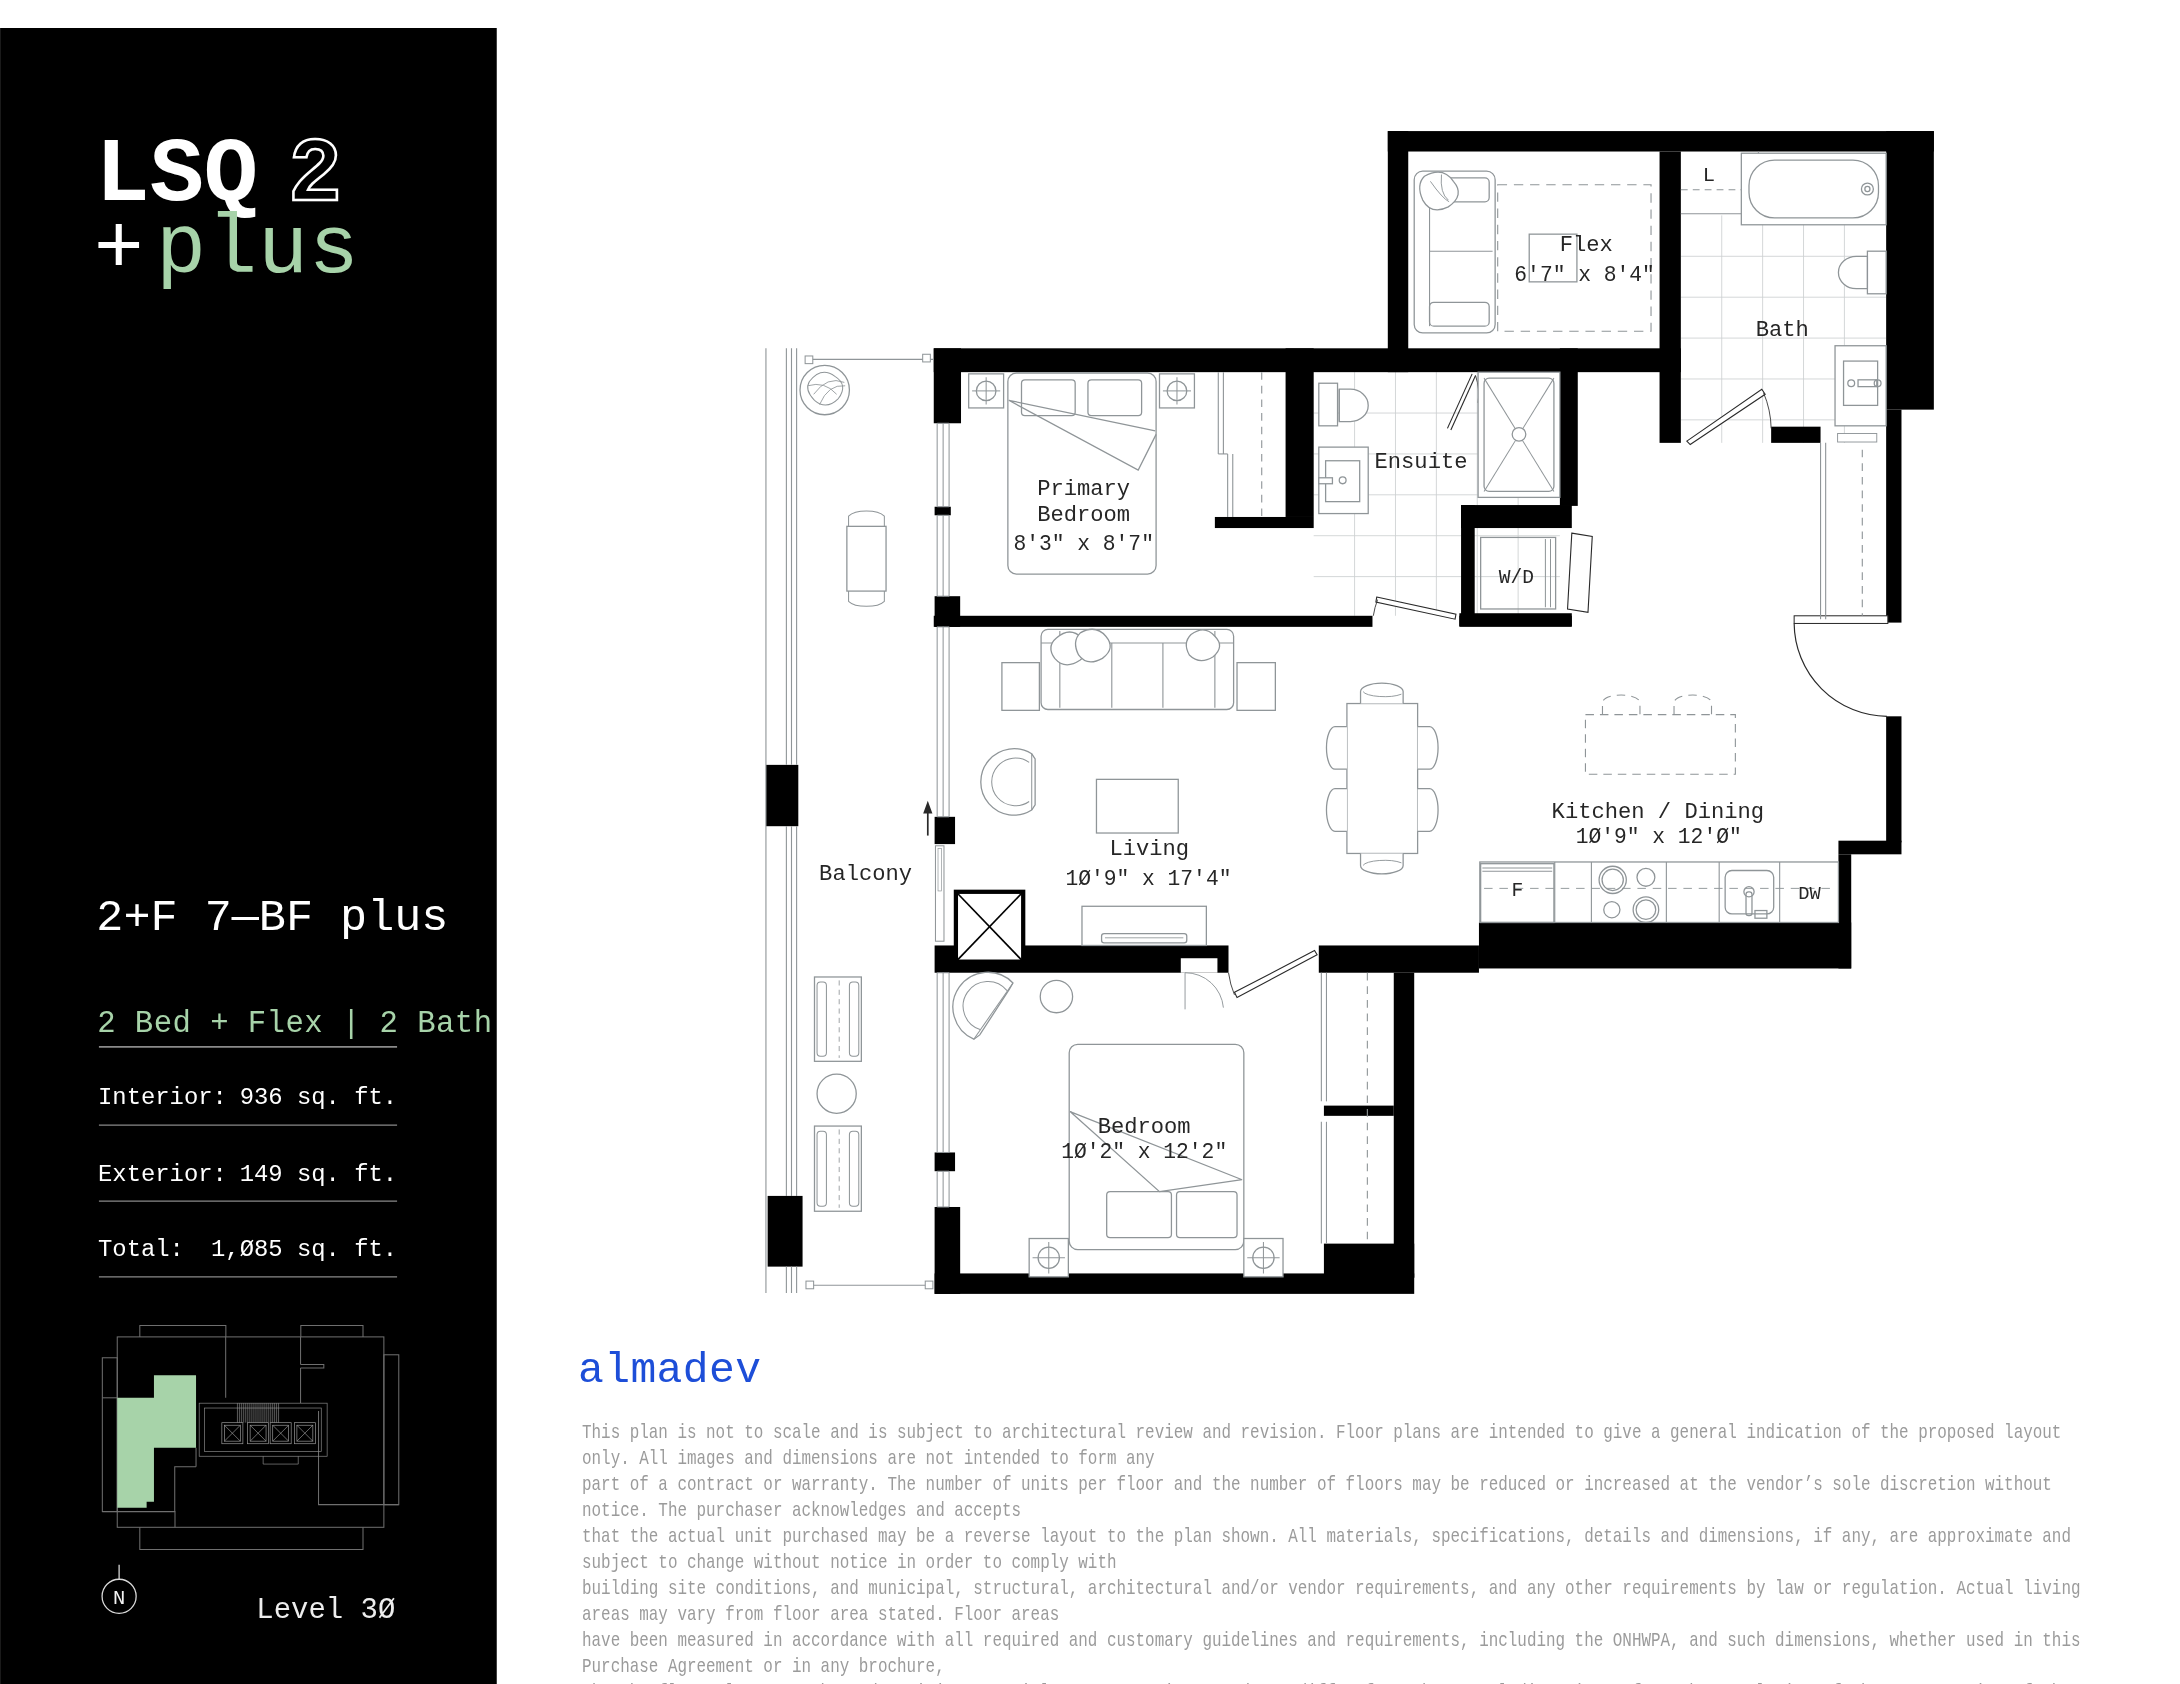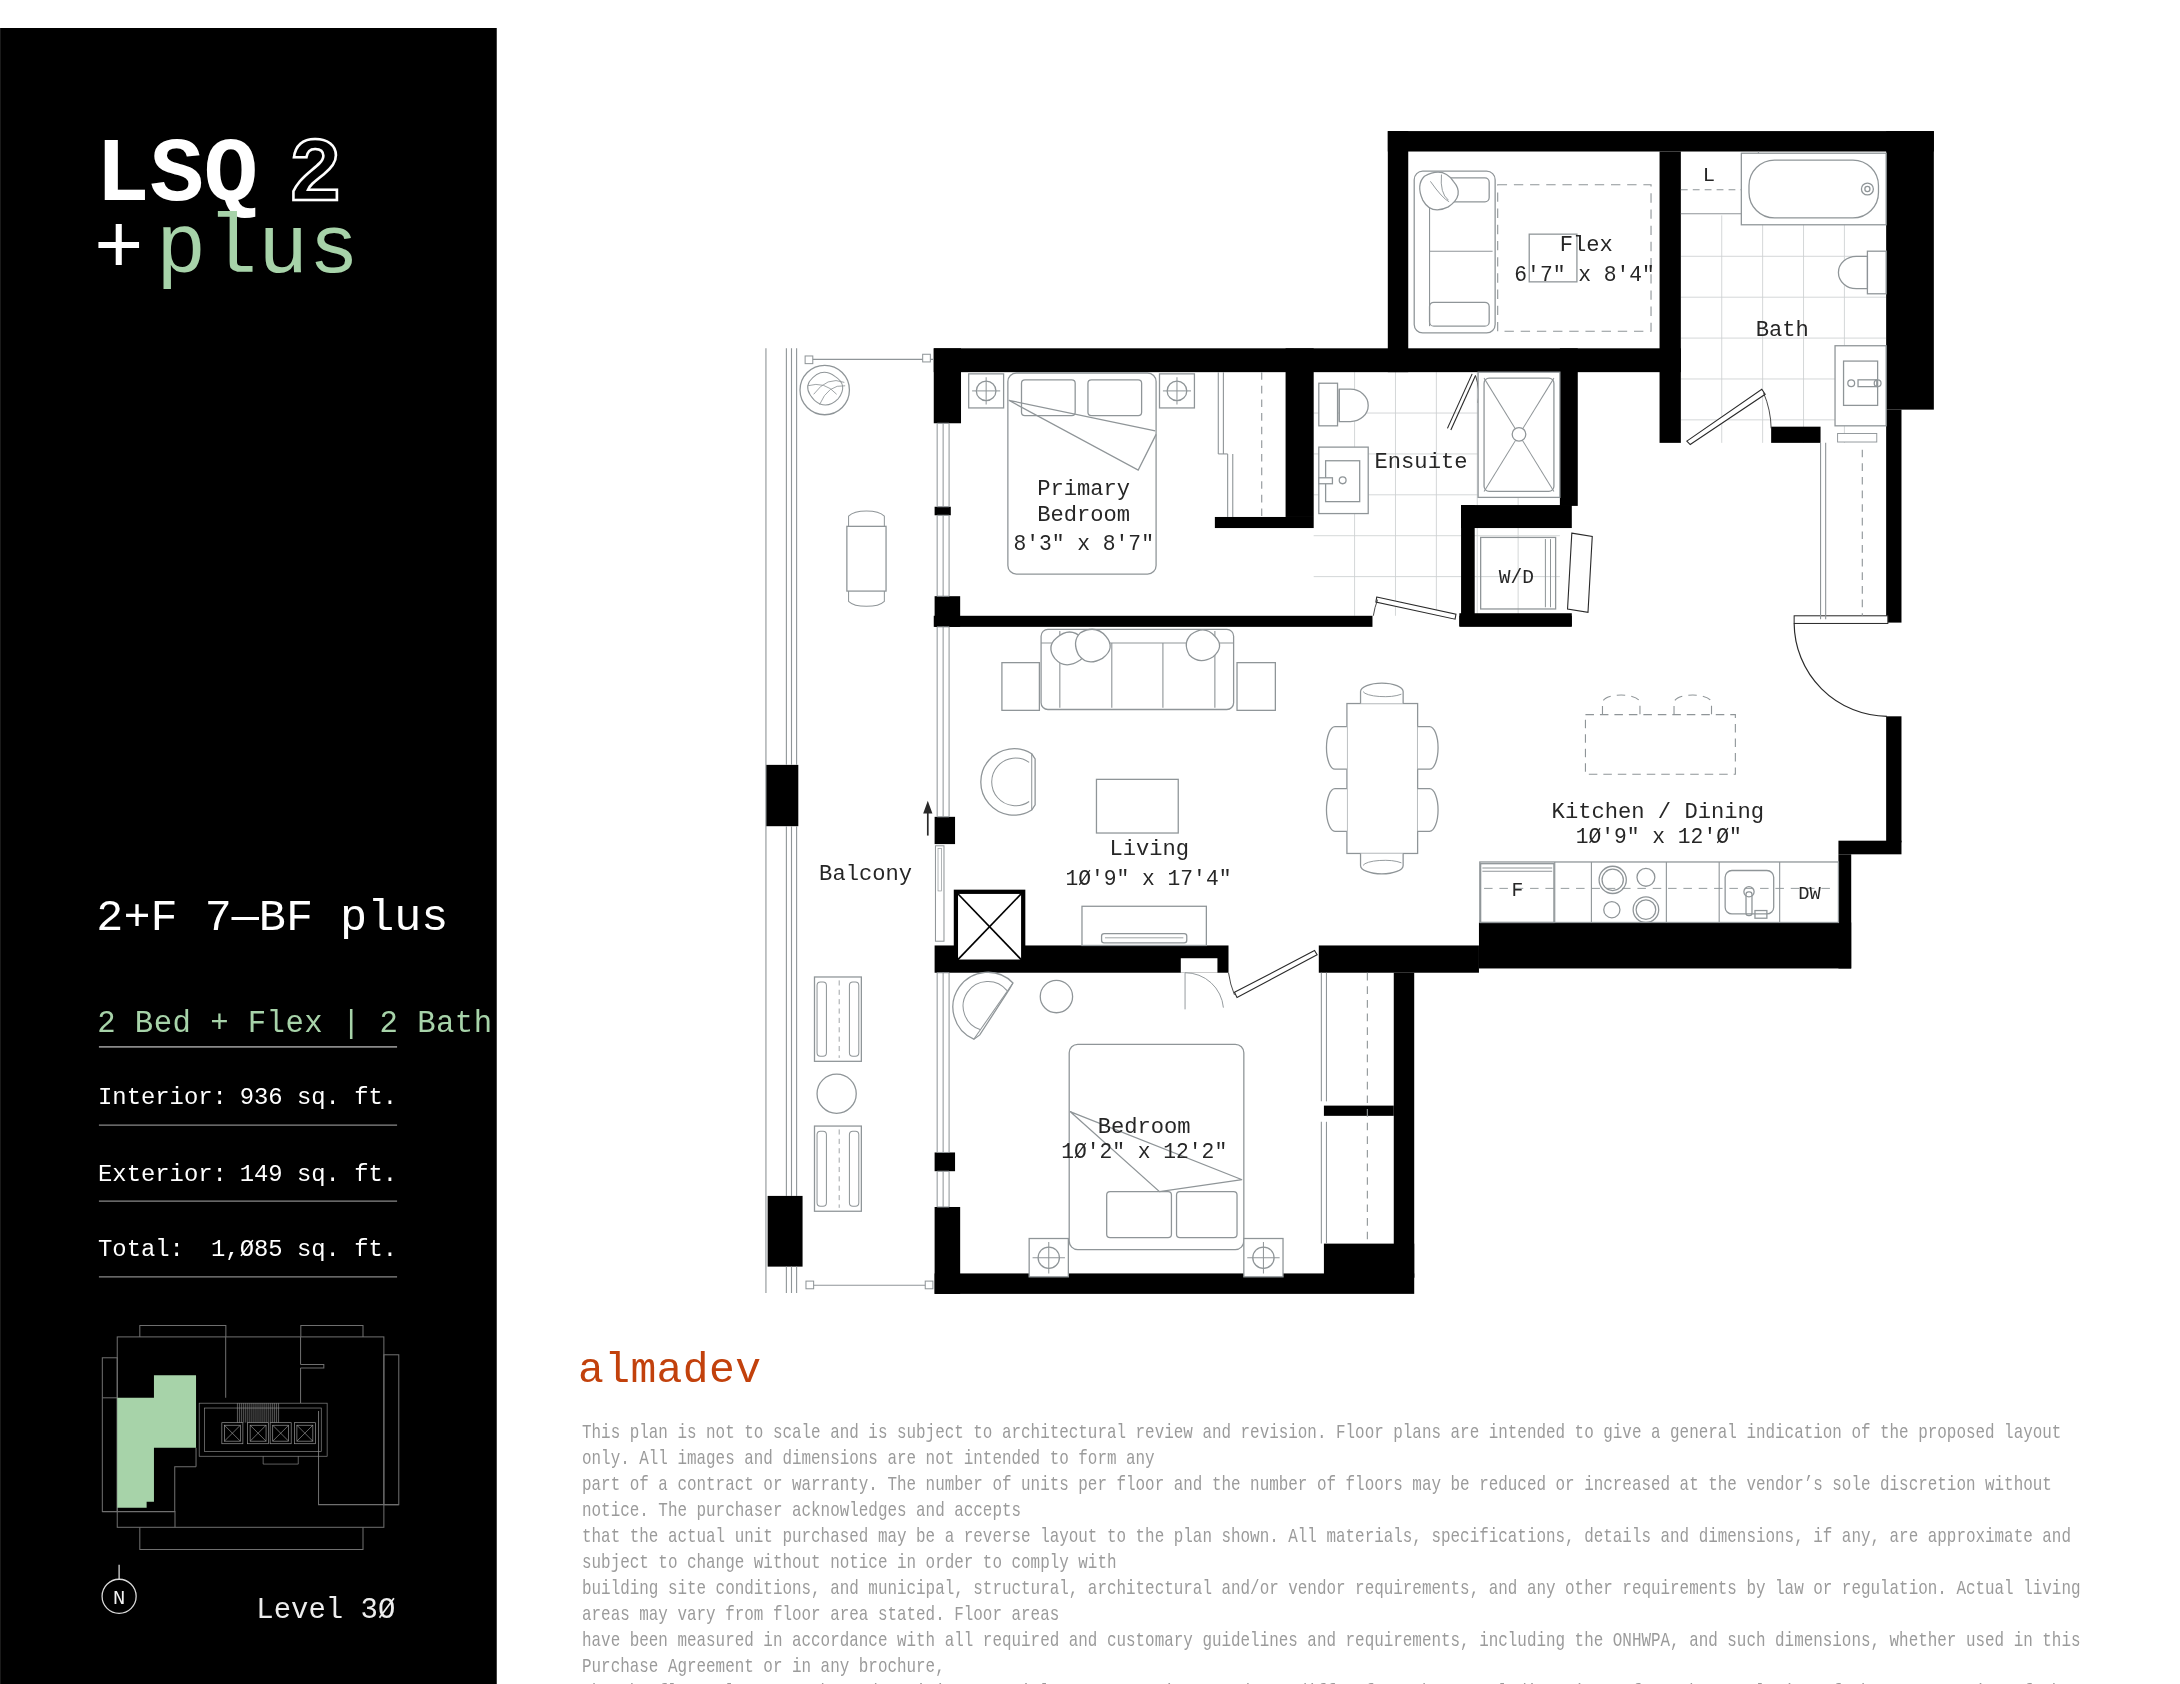--- a/index.html
+++ b/index.html
@@ -1,21 +1,21 @@
 <!DOCTYPE html>
 <html style="font-size:13.6px"><head>
 <meta charset="utf-8">
 <style>
   html,body{margin:0;padding:0;background:#fff;}
   .page{position:relative;width:2181px;height:1685px;background:#ffffff;overflow:hidden;
         font-family:Liberation Mono, monospace;margin-top:28px;}
   svg{position:absolute;left:0;top:0;}
   .disc{position:absolute;left:582px;top:1392px;width:1959px;color:#9b9b9b;
         font-size:20.4px;line-height:26px;transform:scaleX(0.78);transform-origin:left top;}
-  .alma{position:absolute;left:578px;top:1318px;color:#c2410c;font-size:43px;letter-spacing:0.4px;}
+  .alma{position:absolute;left:578px;top:1318px;color:#1d4ed8;font-size:43px;letter-spacing:0.4px;}
 </style>
 </head>
 <body>
 <div class="page">
 <svg width="2181" height="1685" viewBox="0 0 2560 1978">
 
 <rect x="0" y="0" width="583" height="1978" fill="#000000"></rect>
 
 <g>
 <text x="112" y="202" font-size="106" font-weight="bold" fill="#ffffff" letter-spacing="0">LSQ</text>

